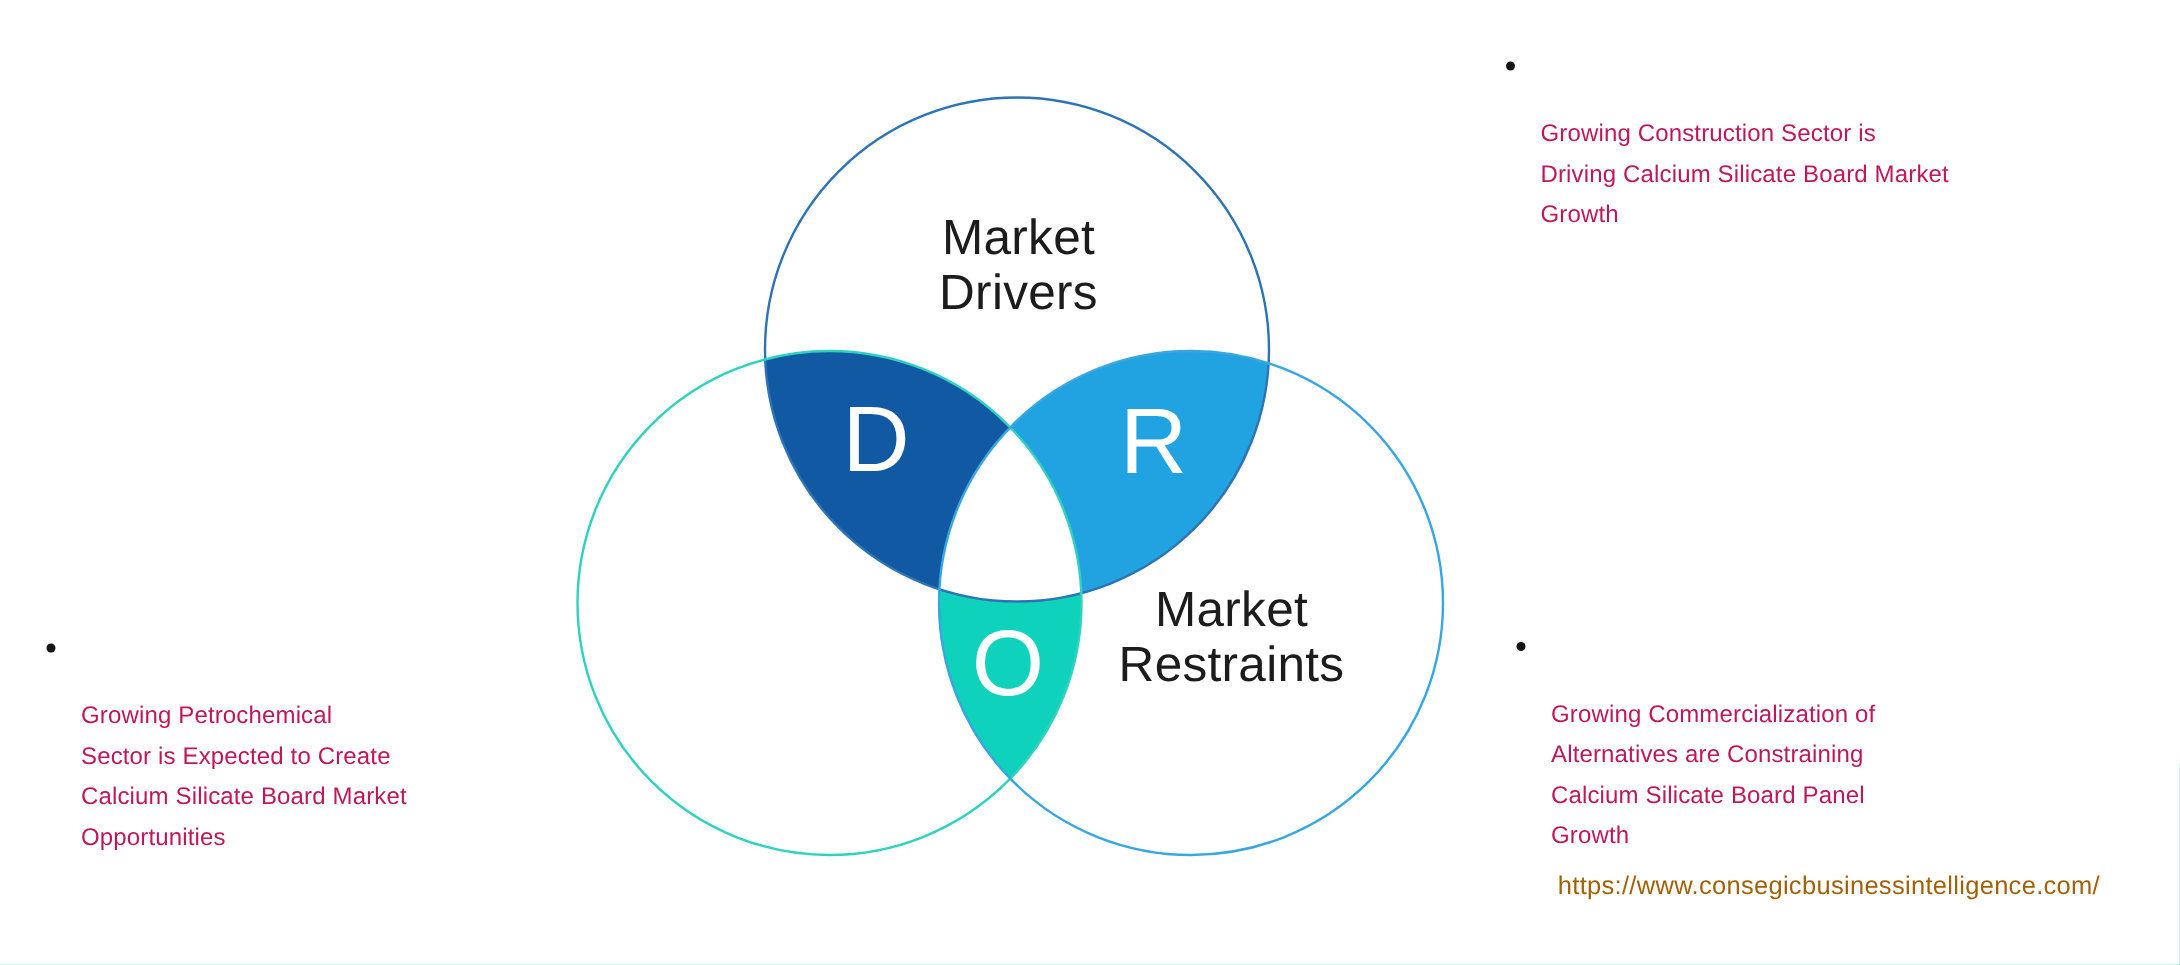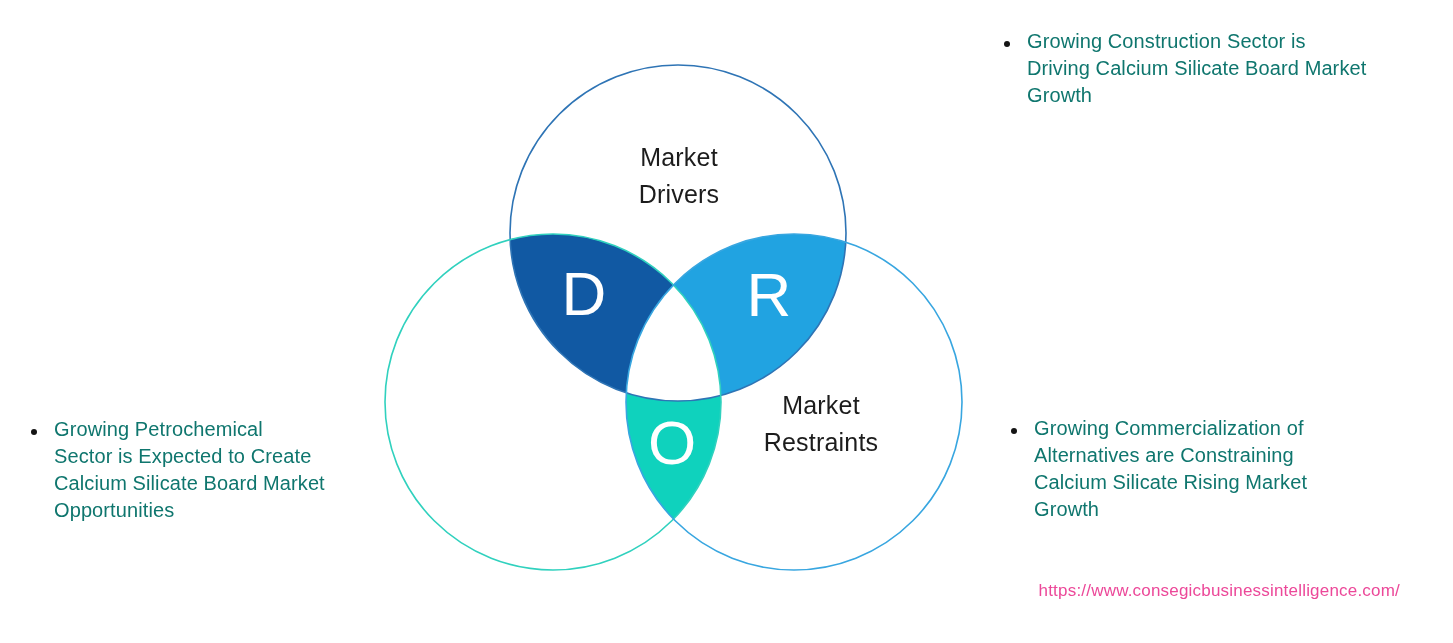--- a/index.html
+++ b/index.html
@@ -18,21 +18,21 @@
   .venn-svg {
     position: absolute;
     left: 0;
     top: 0;
   }
   .venn-label {
     position: absolute;
     transform: translateX(-50%);
     text-align: center;
     white-space: pre-line;
-    font-size: 25px;
+    font-size: 33px;
     line-height: 37px;
     color: #1c1c1c;
     letter-spacing: 0.2px;
   }
   .venn-letter {
     position: absolute;
     transform: translate(-50%, -50%);
     color: #ffffff;
     font-size: 62px;
     font-weight: 400;
@@ -51,32 +51,33 @@
   .bullet-dot {
     flex: 0 0 auto;
     width: 6px;
     height: 6px;
     border-radius: 50%;
     background: #141414;
     margin-top: 13px;
   }
   .bullet-text {
     margin-left: 17px;
-    font-size: 20px;
+    font-size: 16px;
     line-height: 27px;
-    color: #0f766e;
+    color: #be185d;
     white-space: pre-line;
     letter-spacing: 0.1px;
+    margin-top: 48px;
   }
   .footer-url {
     position: absolute;
     right: 53px;
     top: 581px;
     font-size: 17px;
-    color: #ec4899;
+    color: #a16207;
     letter-spacing: 0.2px;
   }
 </style>
 </head>
 <body>
 
 <div class="canvas">
 
   <svg class="venn-svg" width="1453" height="643" viewBox="0 0 1453 643">
     <defs>
@@ -152,20 +153,20 @@
 Calcium Silicate Board Market
 Opportunities</span>
     </div>
   </div>
 
   <div class="bullet-group" style="left: 1011px; top: 415px; width: 400px;">
     <div class="bullet-item">
       <span class="bullet-dot"></span>
       <span class="bullet-text">Growing Commercialization of
 Alternatives are Constraining
-Calcium Silicate Rising Market
+Calcium Silicate Board Panel
 Growth</span>
     </div>
   </div>
 
   <div class="footer-url">https://www.consegicbusinessintelligence.com/</div>
 
 </div>
 
 </body></html>

